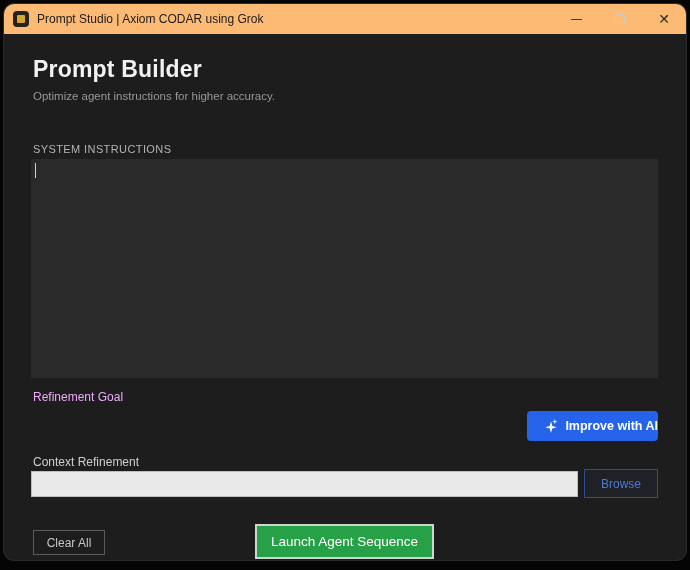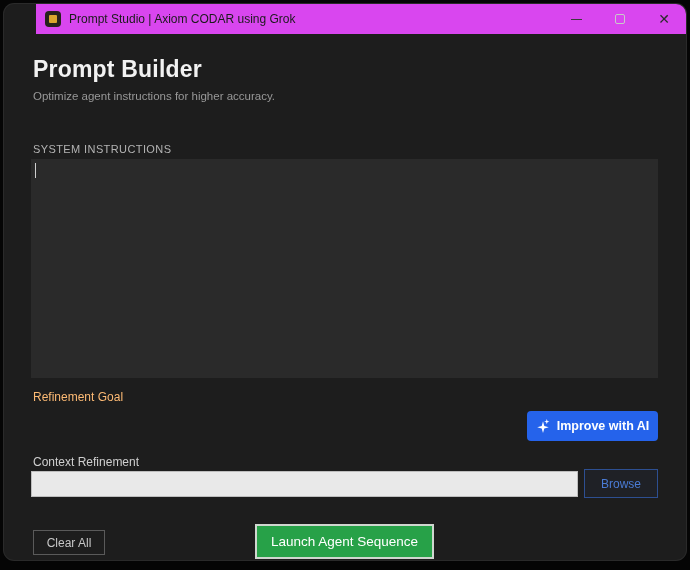--- a/index.html
+++ b/index.html
@@ -14,26 +14,25 @@
     left: 4px; top: 4px;
     width: 682px; height: 556px;
     border-radius: 10px;
     overflow: hidden;
     background: #1d1d1d;
     box-shadow: 0 0 0 1px #2a2a2a;
   }
   
   .titlebar {
     height: 30px;
-    background: #d946ef;
+    background: #fdba74;
     display: flex;
     align-items: center;
     padding-left: 9px;
     color: #1b1b1b;
-    margin-left: 32px;
   }
   .app-icon {
     width: 16px; height: 16px;
     border-radius: 4px;
     background: #26221c;
     position: relative;
     margin-right: 8px;
     flex: 0 0 auto;
   }
   .app-icon::after {
@@ -78,21 +77,21 @@
   }
   .page-subtitle {
     position: absolute; left: 29px; top: 56px;
     font-size: 11.5px; color: #989898;
   }
   .section-label {
     position: absolute;
     font-size: 11px; color: #b3b3b3;
   }
   .label-system { left: 29px; top: 109px; letter-spacing: 0.4px; }
-  .label-refine { left: 29px; top: 356px; font-size: 12px; color: #fdba74; }
+  .label-refine { left: 29px; top: 356px; font-size: 12px; color: #f0abfc; }
   .label-context { left: 29px; top: 421px; font-size: 12px; color: #cfcfcf; }
   .system-textarea {
     position: absolute;
     left: 27px; top: 125px;
     width: 627px; height: 219px;
     background: #2a2a2a;
     border: none;
     resize: none;
     color: #e6e6e6;
     font-family: "Liberation Sans", "DejaVu Sans", sans-serif;
@@ -123,21 +122,21 @@
     position: absolute;
     left: 523px; top: 377px;
     width: 131px; height: 30px;
     background: #2563eb;
     border: none;
     border-radius: 4px;
     color: #ffffff;
     font-family: "Liberation Sans", "DejaVu Sans", sans-serif;
     font-size: 12.5px;
     font-weight: bold;
-    display: flex; align-items: center; justify-content: center;
+    display: flex; align-items: center; justify-content: flex-end;
     gap: 7px;
     cursor: pointer;
   }
   .sparkle { width: 14px; height: 14px; display: block; }
   .context-input {
     position: absolute;
     left: 27px; top: 437px;
     width: 547px; height: 26px;
     background: #e9e9e9;
     border: 1px solid #bdbdbd;

